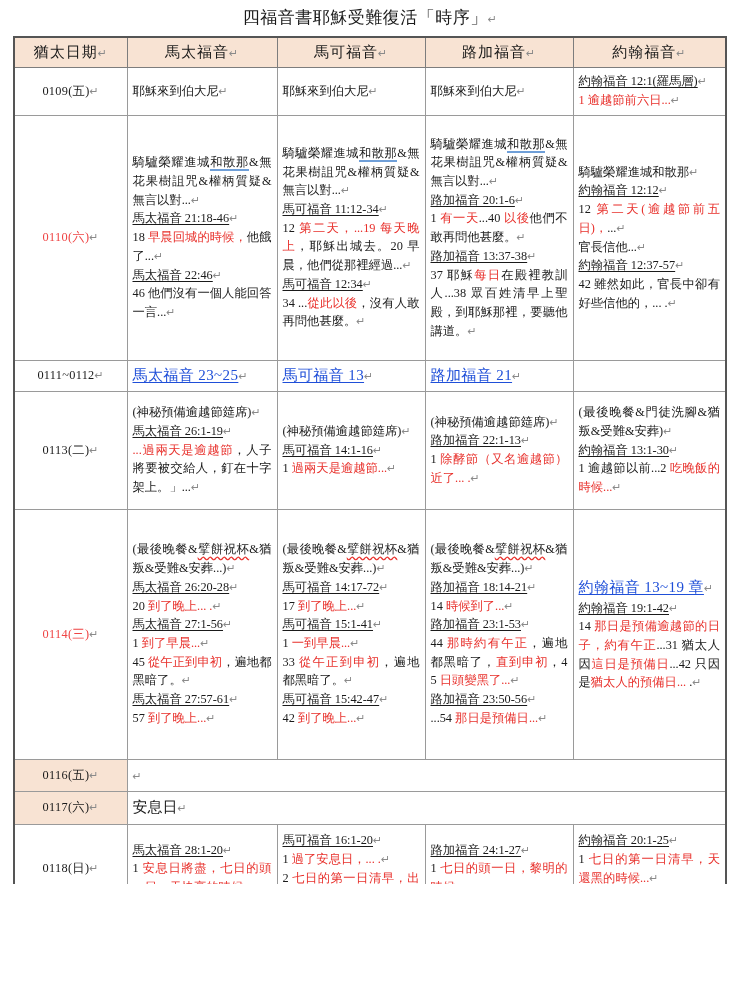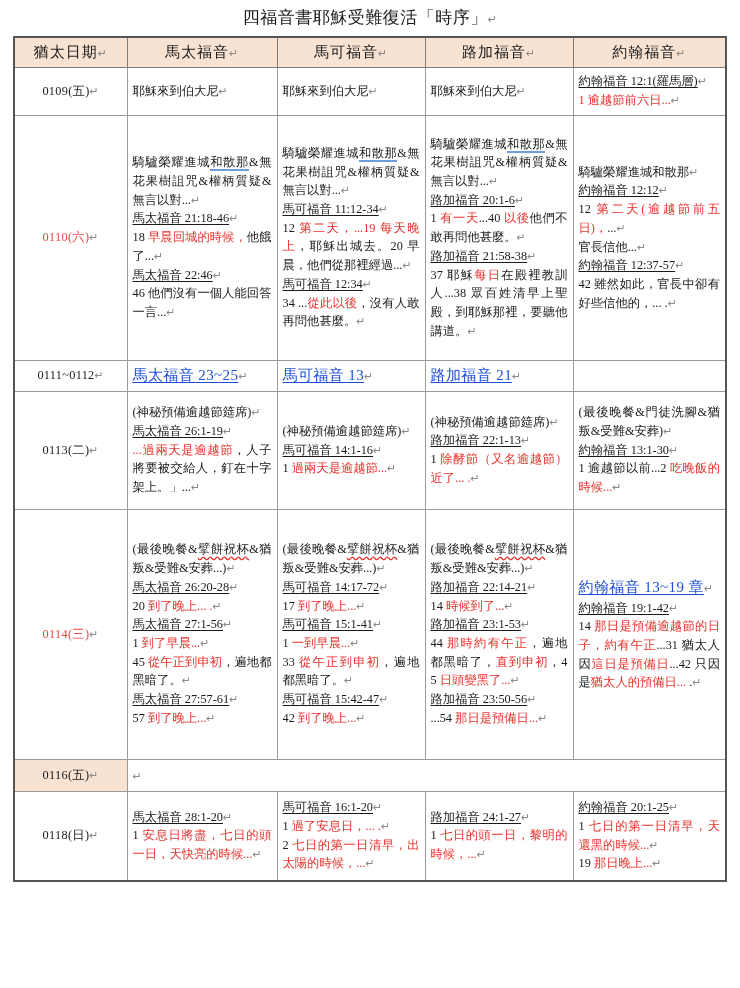--- a/index.html
+++ b/index.html
@@ -149,21 +149,21 @@
           <div><span class="u">馬可福音 11:12-34</span><span class="pil">↵</span></div>
           <div class="justify">12&nbsp;<span class="r">第二天，...19 每天晚上</span>，耶穌出城去。20 早晨，他們從那裡經過...<span class="pil">↵</span></div>
           <div><span class="u">馬可福音 12:34</span><span class="pil">↵</span></div>
           <div class="justify">34 ...<span class="r">從此以後</span>，沒有人敢再問他甚麼。<span class="pil">↵</span></div>
         </td>
 
         <td class="body">
           <div class="justify"><span>騎驢榮耀進城</span><span class="ublue">和散那</span><span>&amp;無花果樹詛咒&amp;權柄質疑&amp;無言以對...</span><span class="pil">↵</span></div>
           <div><span class="u">路加福音 20:1-6</span><span class="pil">↵</span></div>
           <div class="justify">1&nbsp;<span class="r">有一天</span>...40&nbsp;<span class="r">以後</span>他們不敢再問他甚麼。<span class="pil">↵</span></div>
-          <div><span class="u">路加福音 21:58-38</span><span class="pil">↵</span></div>
+          <div><span class="u">路加福音 13:37-38</span><span class="pil">↵</span></div>
           <div class="justify">37 耶穌<span class="r">每日</span>在殿裡教訓人...38 眾百姓清早上聖殿，到耶穌那裡，要聽他講道。<span class="pil">↵</span></div>
         </td>
 
         <td class="body">
           <div class="justify"><span>騎驢榮耀進城和散那</span><span class="pil">↵</span></div>
           <div><span class="u">約翰福音 12:12</span><span class="pil">↵</span></div>
           <div class="justify"><span>12</span>&nbsp;<span class="r">第二天(逾越節前五日)，</span><span>...</span><span class="pil">↵</span></div>
           <div class="justify"><span>官長信他...</span><span class="pil">↵</span></div>
           <div><span class="u">約翰福音 12:37-57</span><span class="pil">↵</span></div>
           <div class="justify"><span>42 雖然如此，官長中卻有好些信他的，... .</span><span class="pil">↵</span></div>
@@ -226,21 +226,21 @@
           <div><span>17</span>&nbsp;<span class="r">到了晚上...</span><span class="pil">↵</span></div>
           <div><span class="u">馬可福音 15:1-41</span><span class="pil">↵</span></div>
           <div><span>1</span>&nbsp;<span class="r">一到早晨...</span><span class="pil">↵</span></div>
           <div class="justify"><span>33</span>&nbsp;<span class="r">從午正到申初</span><span>，遍地都黑暗了。</span><span class="pil">↵</span></div>
           <div><span class="u">馬可福音 15:42-47</span><span class="pil">↵</span></div>
           <div><span>42</span>&nbsp;<span class="r">到了晚上...</span><span class="pil">↵</span></div>
         </td>
 
         <td class="body">
           <div class="justify"><span>(最後晚餐&amp;</span><span class="wavy">擘餅祝杯</span><span>&amp;猶叛&amp;受難&amp;安葬...)</span><span class="pil">↵</span></div>
-          <div><span class="u">路加福音 22:14-21</span><span class="pil">↵</span></div>
+          <div><span class="u">路加福音 18:14-21</span><span class="pil">↵</span></div>
           <div><span>14</span>&nbsp;<span class="r">時候到了...</span><span class="pil">↵</span></div>
           <div><span class="u">路加福音 23:1-53</span><span class="pil">↵</span></div>
           <div class="justify"><span>44</span>&nbsp;<span class="r">那時約有午正</span><span>，遍地都黑暗了，</span><span class="r">直到申初</span><span>，45</span>&nbsp;<span class="r">日頭變黑了...</span><span class="pil">↵</span></div>
           <div><span class="u">路加福音 23:50-56</span><span class="pil">↵</span></div>
           <div><span>...54</span>&nbsp;<span class="r">那日是預備日...</span><span class="pil">↵</span></div>
         </td>
 
         <td class="body">
           <div><a class="lnk" href="#">約翰福音 13~19 章</a><span class="pil">↵</span></div>
           <div><span class="u">約翰福音 19:1-42</span><span class="pil">↵</span></div>
@@ -249,20 +249,26 @@
       </tr>
 
 
       <tr style="height:32px">
         <td class="datecell hl"><span>0116(五)</span><span class="pil">↵</span></td>
         <td class="body mid" colspan="4" style="font-size:15px">
           <span></span><span class="pil">↵</span>
         </td>
       </tr>
 
+      <tr style="height:33px">
+        <td class="datecell hl"><span>0117(六)</span><span class="pil">↵</span></td>
+        <td class="body mid" colspan="4" style="font-size:15px">
+          <span>安息日</span><span class="pil">↵</span>
+        </td>
+      </tr>
 
       <tr style="height:90px">
         <td class="datecell"><span>0118(日)</span><span class="pil">↵</span></td>
 
         <td class="body">
           <div><span class="u">馬太福音 28:1-20</span><span class="pil">↵</span></div>
           <div class="justify"><span>1</span>&nbsp;<span class="r">安息日將盡，七日的頭一日，天快亮的時候...</span><span class="pil">↵</span></div>
         </td>
 
         <td class="body">

